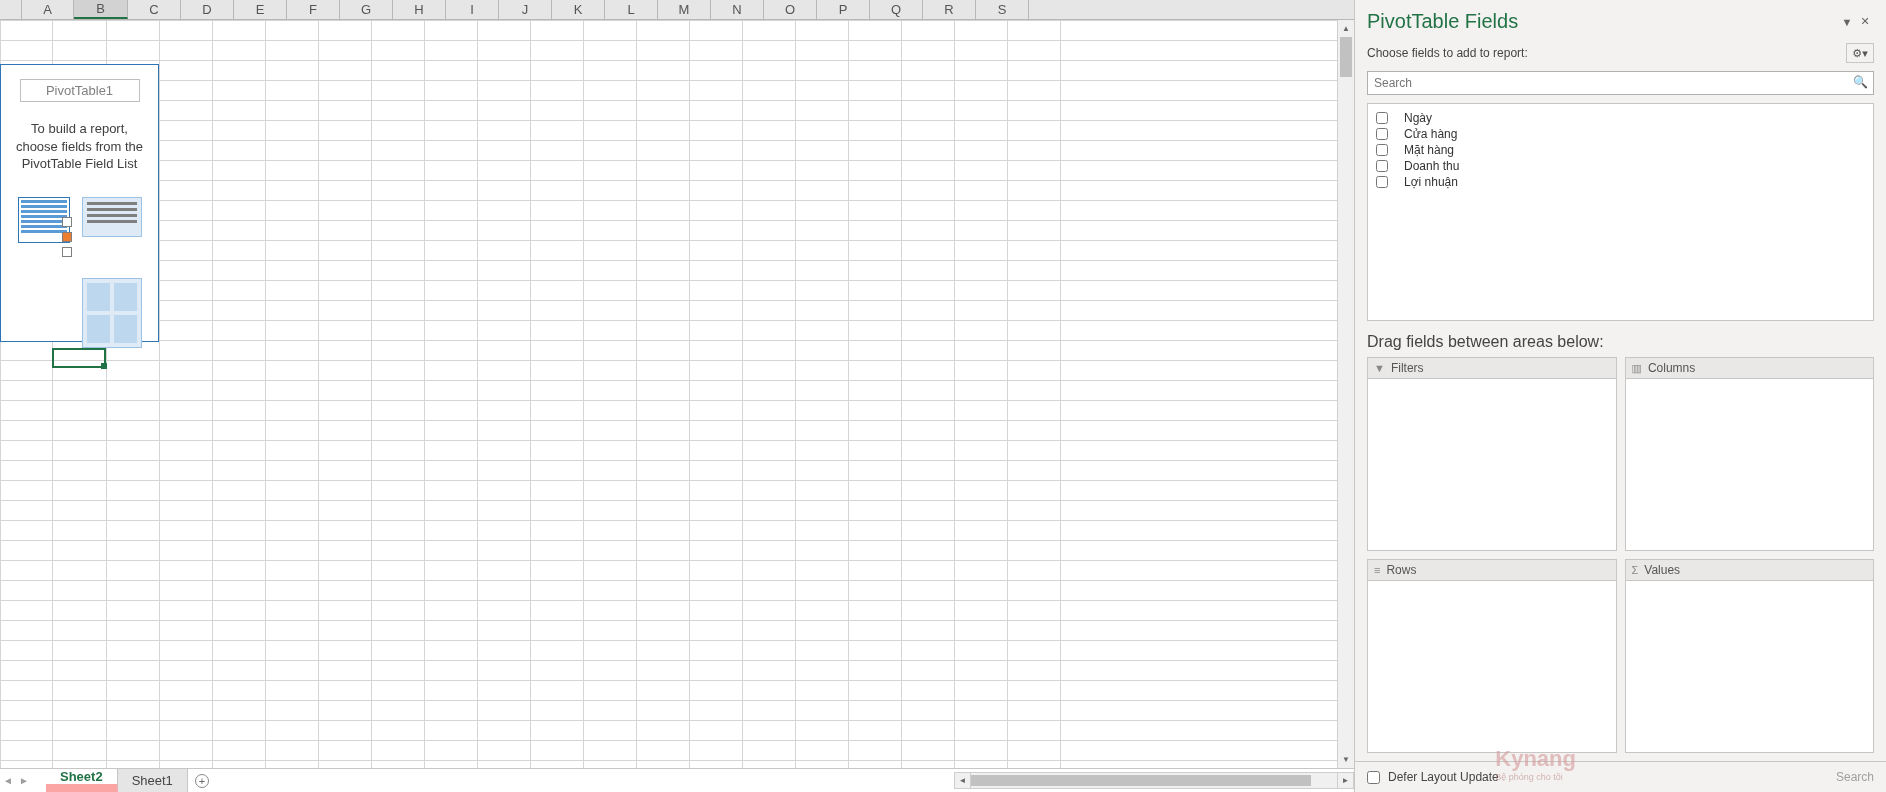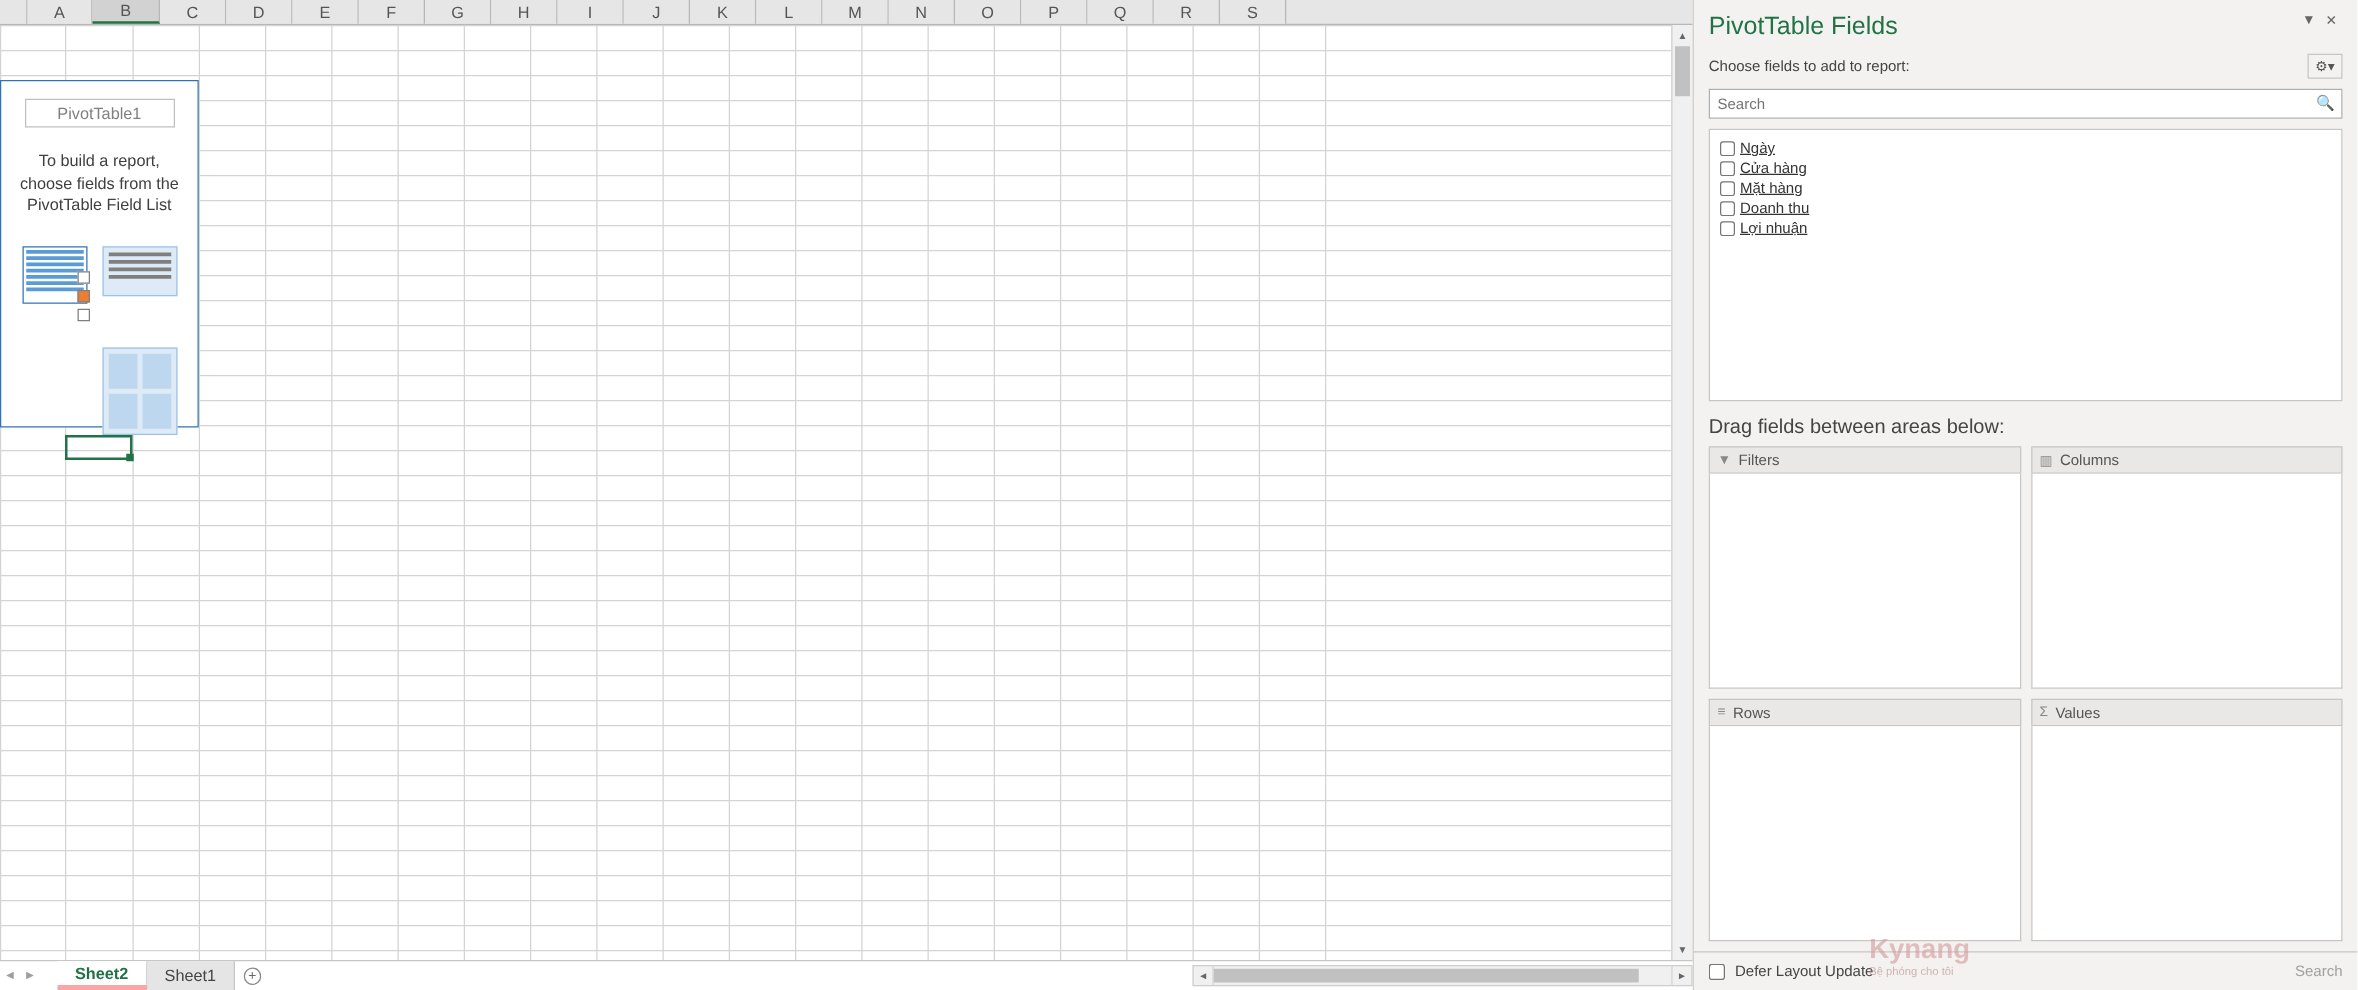--- a/index.html
+++ b/index.html
@@ -45,41 +45,41 @@
 .mini2 .bot { margin-top: -4px; height: 70px; background: #deebf6; border: 1px solid #9cc2e5; display: grid; grid-template-columns: 1fr 1fr; grid-template-rows: 1fr 1fr; gap: 4px; padding: 4px; }
 .mini2 .bot div { background: #bdd7ee; }
 
 .selcell { position: absolute; border: 2px solid #217346; width: 54px; height: 20px; left: 52px; top: 328px; }
 .selcell::after { content: ""; position: absolute; right: -3px; bottom: -3px; width: 6px; height: 6px; background: #217346; }
 
 
 .tabs { height: 24px; background: #fff; border-top: 1px solid #c8c6c4; display: flex; align-items: stretch; font-size: 13px; }
 .tnav { width: 16px; display: flex; align-items: center; justify-content: center; color: #9e9e9e; font-size: 10px; }
 .tab { padding: 0 14px; display: flex; align-items: center; border-right: 1px solid #c8c6c4; color: #444; }
-.tab.active { background: #fff; border-bottom: 4px solid #fca5a5; color: #217346; font-weight: 600; text-align: center; }
+.tab.active { background: #fff; border-bottom: 8px solid #fca5a5; color: #217346; font-weight: 600; text-align: center; }
 .tab:not(.active) { background: #e5e5e5; }
 .newsheet { width: 28px; display: flex; align-items: center; justify-content: center; }
 .newsheet .plus { width: 14px; height: 14px; border: 1px solid #888; border-radius: 50%; display: flex; align-items: center; justify-content: center; font-size: 11px; color: #666; }
 .hsb { margin-left: auto; width: 400px; display: flex; align-items: center; }
 .hsb .btn { width: 17px; height: 17px; background: #f0f0f0; border: 1px solid #cecece; display: flex; align-items: center; justify-content: center; font-size: 8px; color: #666; }
 .hsb .tr { flex: 1; height: 17px; background: #f0f0f0; border-top: 1px solid #cecece; border-bottom: 1px solid #cecece; position: relative; }
 .hsb .th { position: absolute; left: 0; width: 340px; top: 2px; bottom: 2px; background: #c1c1c1; }
 
 
-.pane-hd { padding: 10px 12px 4px; display: flex; }
+.pane-hd { padding: 10px 12px 4px; display: flex; align-items: center; }
 .pane-title { font-size: 20px; font-weight: 400; color: #217346; flex: 1; }
 .pane-ic { width: 18px; color: #666; font-size: 11px; text-align: center; }
 .pane-sub { padding: 6px 12px 4px; display: flex; align-items: center; font-size: 12px; color: #444; }
 .pane-sub .gear { margin-left: auto; width: 28px; height: 20px; border: 1px solid #c8c6c4; display: flex; align-items: center; justify-content: center; font-size: 11px; color: #555; }
 .pane-search { margin: 4px 12px 8px; position: relative; }
 .pane-search input { width: 100%; height: 24px; border: 1px solid #b0b0b0; padding: 0 24px 0 6px; font-size: 12px; background: #fff; }
 .pane-search .mag { position: absolute; right: 6px; top: 4px; font-size: 12px; color: #0078d4; }
 
 .fieldlist { margin: 0 12px; height: 218px; border: 1px solid #c8c6c4; background: #fff; padding: 6px 8px; overflow: auto; }
-.fld { display: flex; align-items: flex-end; gap: 4px; font-size: 12px; color: #333; padding: 1px 0; text-decoration: underline; }
+.fld { display: flex; align-items: center; gap: 16px; font-size: 12px; color: #333; padding: 1px 0; }
 .fld input { width: 12px; height: 12px; }
 .more { font-size: 12px; color: #333; margin-top: 10px; }
 
 .draglbl { padding: 12px 12px 6px; font-size: 16px; color: #444; }
 .areas { flex: 1; display: grid; grid-template-columns: 1fr 1fr; grid-template-rows: 1fr 1fr; gap: 8px; padding: 0 12px 8px; }
 .area { display: flex; flex-direction: column; }
 .area-h { height: 22px; background: #e9e8e6; border: 1px solid #c8c6c4; display: flex; align-items: center; gap: 6px; padding: 0 6px; font-size: 12px; color: #555; }
 .area-b { flex: 1; background: #fff; border: 1px solid #c8c6c4; border-top: none; }
 .aicon { font-size: 11px; color: #888; }
 

